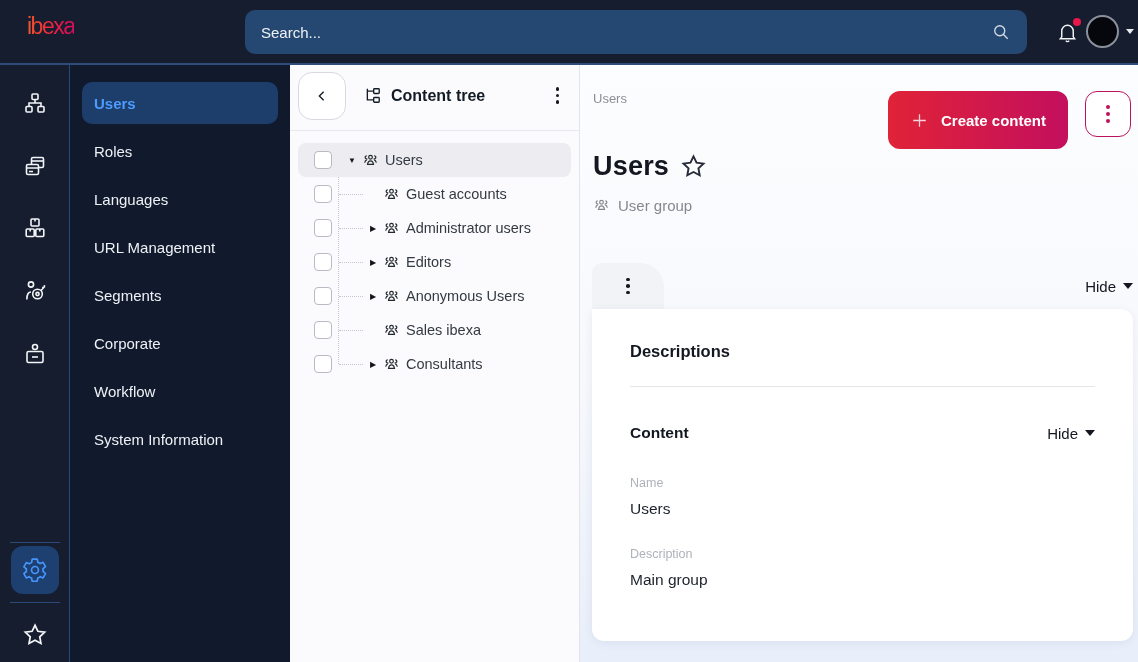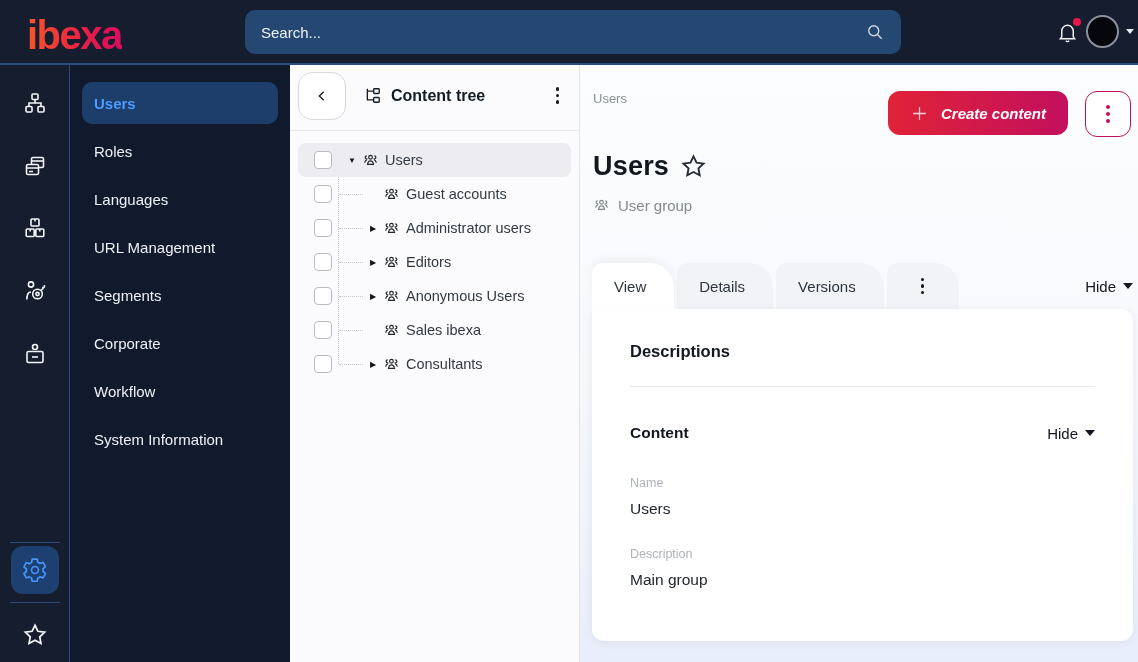--- a/index.html
+++ b/index.html
@@ -2,24 +2,24 @@
 <html><head>
 <meta charset="utf-8">
 <style>
   * { box-sizing: border-box; margin: 0; padding: 0; }
   html,body { width:1138px; height:662px; overflow:hidden; }
   body { font-family:"Liberation Sans", sans-serif; position:relative; background:#fff; }
 
   
   .topbar { position:absolute; left:0; top:0; width:1138px; height:65px;
     background:#161d2f; border-bottom:2px solid #2f4d7a; z-index:30; }
-  .logo { position:absolute; left:27px; top:13px; font-size:40px; font-weight:700;
+  .logo { position:absolute; left:27px; top:13px; font-size:23px; font-weight:400;
     letter-spacing:-1.5px; background:linear-gradient(90deg,#f4582a 0%,#ee2b3e 45%,#e01452 78%,#d80f5f 100%);
     -webkit-background-clip:text; background-clip:text; color:transparent; cursor:pointer; }
-  .search { position:absolute; left:245px; top:10px; width:656px; height:44px;
+  .search { position:absolute; left:245px; top:10px; width:782px; height:44px;
     background:#254872; border-radius:10px; display:flex; align-items:center; padding:12px 16px; }
   .search-ph { color:#eef2f7; font-size:15px; flex:1; }
   .search svg { flex:none; }
   .bell { position:absolute; right:58px; top:20px; width:24px; height:26px; cursor:pointer; }
   .bell-dot { position:absolute; right:-1px; top:-2px; width:8px; height:8px; border-radius:50%; }
   .avatar { position:absolute; right:19px; top:15px; width:33px; height:33px; border-radius:50%;
     background:#05070d; border:2px solid #8b919c; cursor:pointer; }
   .user-caret { position:absolute; right:4px; top:29px; width:0; height:0;
     border-left:4px solid transparent; border-right:4px solid transparent; border-top:5px solid #e8ebf0; cursor:pointer; }
 
@@ -65,24 +65,24 @@
   .arrow::before { content:"\25B6"; }
   .tree-row[data-arrow="expanded"] .arrow::before { content:"\25BC"; }
   .tree-row[data-arrow="none"] .arrow { visibility:hidden; }
   .gicon { flex:none; width:17px; height:17px; margin:0 6px 0 2px; color:#23292f; }
   .tlabel { white-space:nowrap; }
 
   
   .main { position:absolute; left:580px; top:65px; right:0; bottom:0;
     background:linear-gradient(180deg,#fcfdfe 0%,#f6f8fc 55%,#e8eefa 100%); }
   .breadcrumb { position:absolute; left:13px; top:26px; font-size:13px; color:#8a8f97; }
-  .create-btn { position:absolute; right:70px; top:26px; height:44px; padding:0 22px;
+  .create-btn { position:absolute; right:70px; top:26px; height:58px; padding:0 22px;
     border:none; border-radius:12px; display:flex; align-items:center; gap:12px;
     background:linear-gradient(90deg,#e02337,#c30f5e); color:#fff; font-size:15px; font-weight:600;
-    font-family:"Liberation Sans", sans-serif; cursor:pointer;font-style:italic; }
+    font-family:"Liberation Sans", sans-serif; cursor:pointer; }
   .actions-kebab { position:absolute; right:7px; top:26px; width:46px; height:46px;
     background:#fff; border:1.5px solid #bd135c; border-radius:12px;
     display:flex; align-items:center; justify-content:center; cursor:pointer; }
   .actions-kebab .kebab i { width:4px; height:4px; background:#bd135c; }
   .title-row { position:absolute; left:13px; top:86px; display:flex; align-items:center; gap:11px; }
   .page-title { font-size:27px; font-weight:800; color:#131720; letter-spacing:.2px; }
   .title-star { width:27px; height:27px; color:#262c38; cursor:pointer; }
   .subtitle { position:absolute; left:13px; top:132px; display:flex; align-items:center; gap:8px;
     color:#84898f; font-size:15px; }
   .subtitle svg { width:17px; height:17px; }
@@ -344,32 +344,20 @@
     <svg viewBox="0 0 24 24" fill="none" stroke="currentColor" stroke-width="1.7">
       <circle cx="12" cy="7.5" r="2.6"></circle>
       <path d="M7.8 17.5c.5-3.3 2.1-5 4.2-5s3.7 1.7 4.2 5z"></path>
       <path d="M6.7 5.4a2.2 2.2 0 1 0 .9 4.2M17.3 5.4a2.2 2.2 0 1 1-.9 4.2"></path>
       <path d="M3.8 15.2c.4-2.4 1.6-3.8 3.1-4M20.2 15.2c-.4-2.4-1.6-3.8-3.1-4"></path>
     </svg>
     <span>User group</span>
   </div>
 
   <div class="tabs-row">
-    <div style="display:flex">
-
-    <div class="tab active">
-          <span>View</span>
-        </div>
-        <div class="tab">
-          <span>Details</span>
-        </div>
-        <div class="tab">
-          <span>Versions</span>
-        </div>
-      </div>
     <div class="tab-kebab">
       <div class="kebab">
           <i></i>
           <i></i>
           <i></i>
         </div>
     </div>
     <div class="hide-toggle">
       <span>Hide</span>
       <span class="tri-down"></span>

